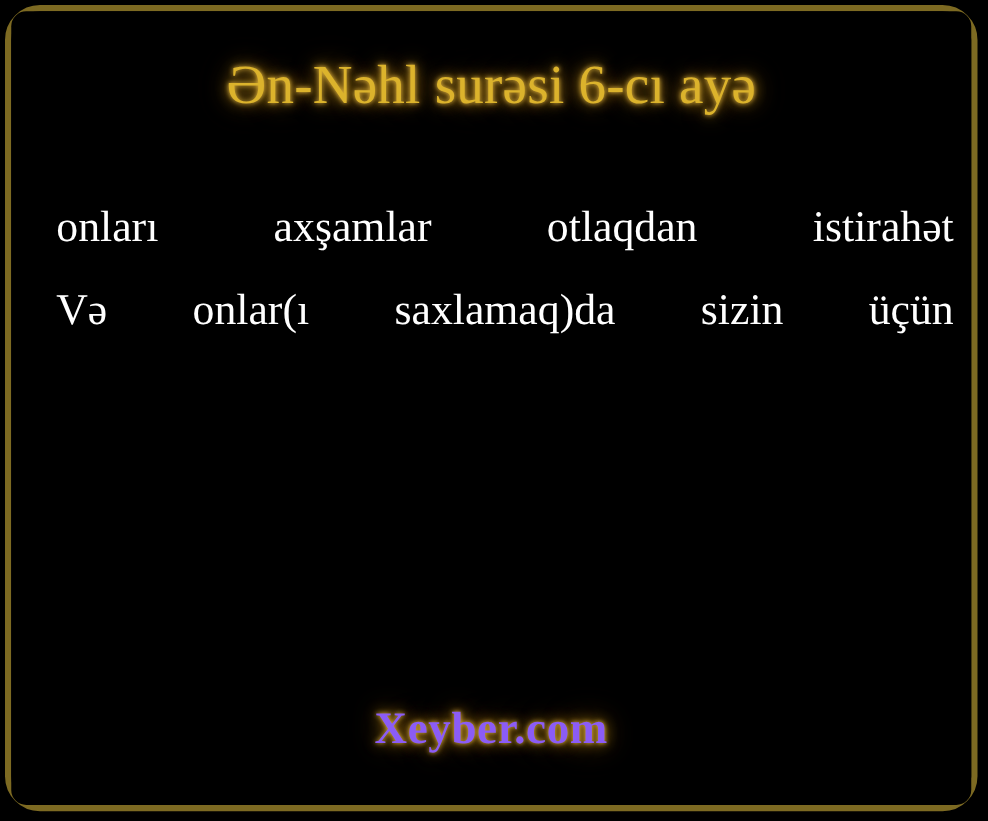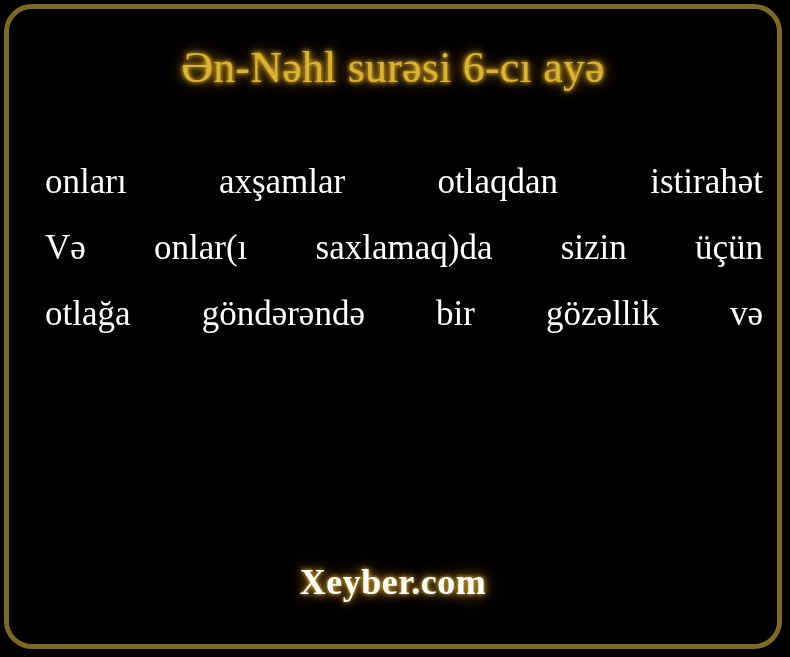--- a/index.html
+++ b/index.html
@@ -26,21 +26,21 @@
     height: 645px;
     box-sizing: border-box;
     border: 5px solid #7d6a22;
     border-radius: 28px;
     background: #000000;
   }
 
   #frame-inner {
     position: absolute;
     inset: 0;
-    border-radius: 24px;
+    border-radius: 12px;
     background: #000000;
     overflow: hidden;
   }
 
   
   #title {
     position: absolute;
     left: 0;
     right: 0;
     top: 36px;
@@ -85,21 +85,21 @@
     text-align-last: left;
   }
 
   
   #footer-brand {
     position: absolute;
     left: 0;
     right: 0;
     top: 552px;
     text-align: center;
-    color: #ffffff;
+    color: #8b5cf6;
     font-size: 36px;
     font-weight: bold;
     letter-spacing: 0.5px;
     text-shadow:
       0 0 4px rgba(255, 205, 70, 0.9),
       0 0 11px rgba(230, 170, 30, 0.7),
       0 0 22px rgba(190, 130, 15, 0.5),
       0 0 36px rgba(150, 100, 8, 0.3);
     white-space: nowrap;
   }
@@ -110,21 +110,20 @@
 <div id="canvas">
 
   <div id="frame">
     <div id="frame-inner">
 
       <div id="title">Ən-Nəhl surəsi 6-cı ayə</div>
 
       <div id="verse">
         <span class="line">onları axşamlar otlaqdan istirahət</span>
         <span class="line">Və onlar(ı saxlamaq)da sizin üçün</span>
-        <span class="line">otlağa göndərəndə bir gözəllik və</span>
       </div>
 
       <div id="footer-brand">Xeyber.com</div>
 
     </div>
   </div>
 
 </div>
 
 </body></html>

